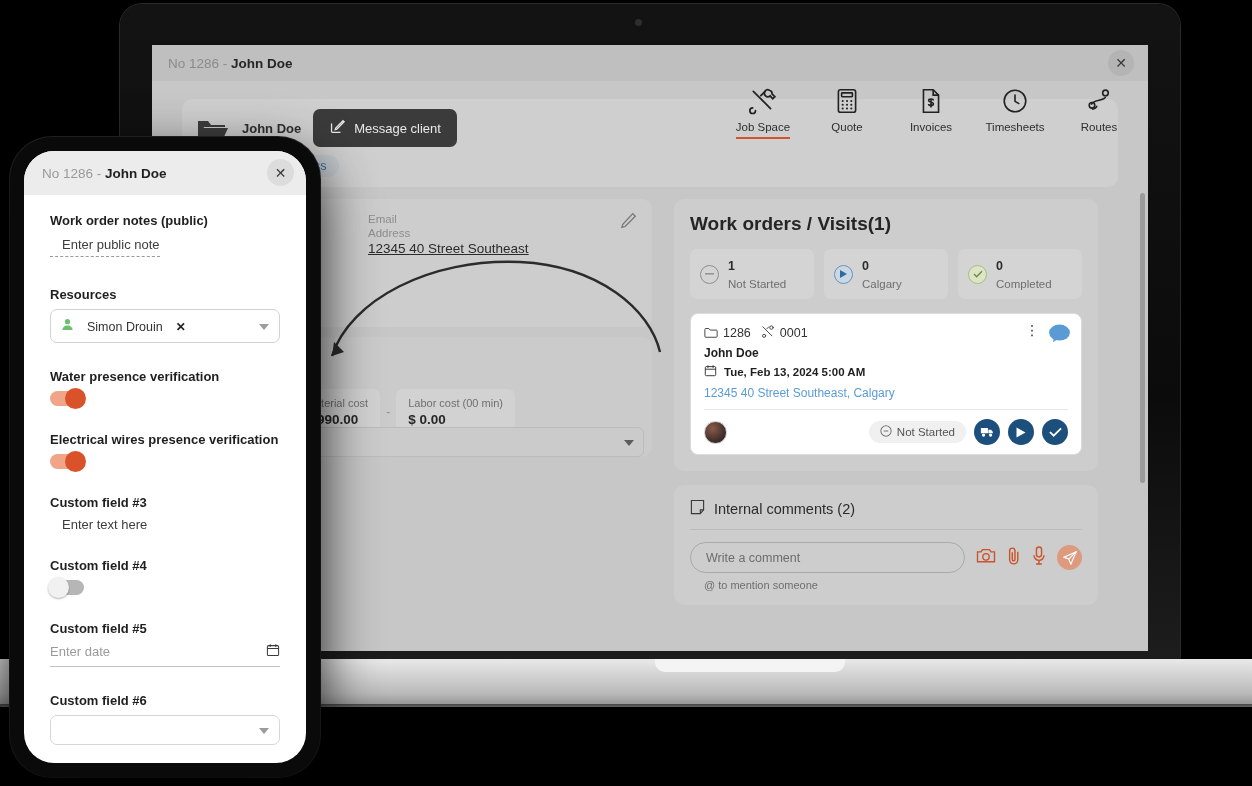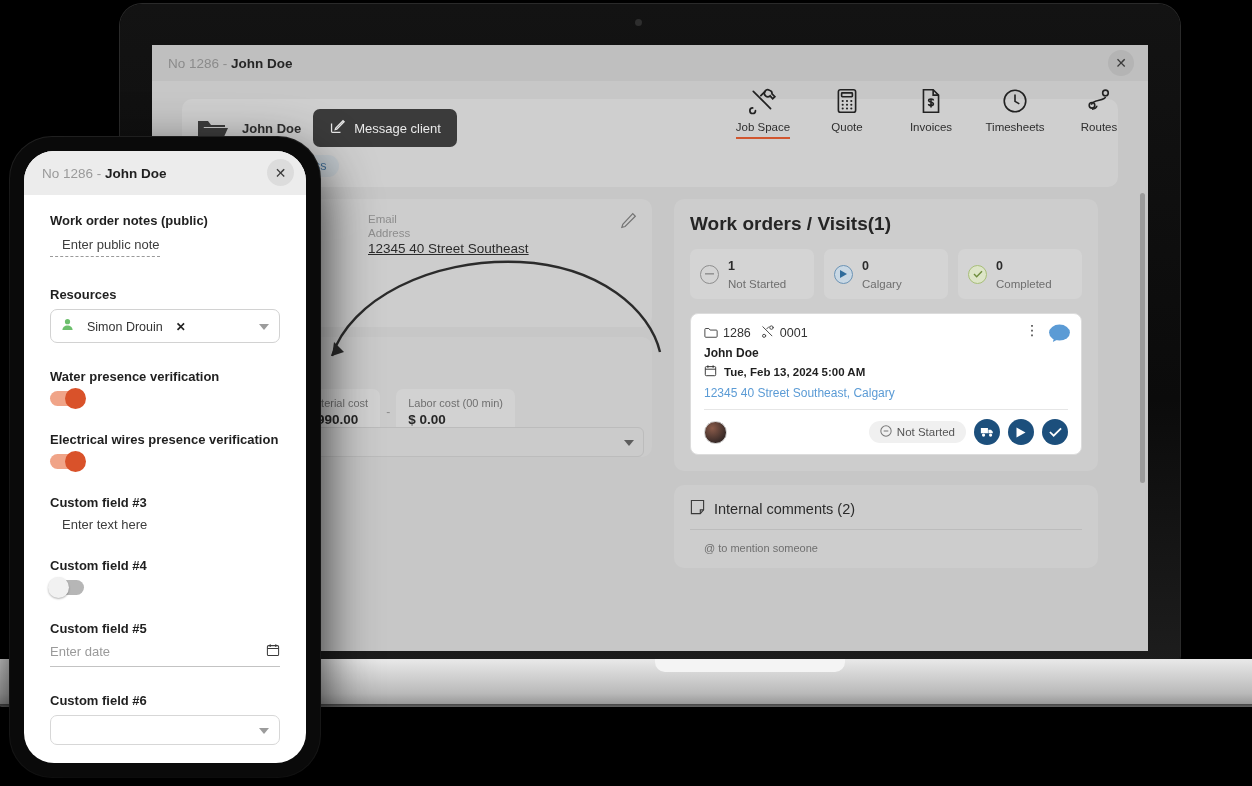--- a/index.html
+++ b/index.html
@@ -545,20 +545,46 @@
             <div class="cm-head">
               <span>
                 <svg width="15" height="16" viewBox="0 0 16 17" fill="none" stroke="#3a3a3a" stroke-width="1.2">
                   <path d="M1.5 1.5h13v10l-3.5 4h-9.5z"></path>
                     <path d="M14.5 11.5H11v4"></path>
                 </svg>
               </span>
               <span>Internal comments (2)</span>
             </div>
             <div class="cm-rule"></div>
+            <div class="cm-row">
+              <input class="cm-input" placeholder="Write a comment" style="">
+              <span>
+                <svg width="20" height="17" viewBox="0 0 22 19" fill="none" stroke="#c9532a" stroke-width="1.5">
+                  <path d="M1.5 5.5h4l1.5-2.5h8L16.5 5.5h4v11h-19z"></path>
+                    <circle cx="11" cy="11" r="3.6"></circle>
+                </svg>
+              </span>
+              <span>
+                <svg width="14" height="19" viewBox="0 0 14 20" fill="none" stroke="#c9532a" stroke-width="1.5">
+                  <path d="M11 6v8.5a4.3 4.3 0 01-8.6 0V5a2.8 2.8 0 015.6 0v9.2a1.4 1.4 0 01-2.8 0V6.5"></path>
+                </svg>
+              </span>
+              <span>
+                <svg width="14" height="19" viewBox="0 0 14 20" fill="none" stroke="#c9532a" stroke-width="1.5">
+                  <rect x="4.3" y="1" width="5.4" height="10.5" rx="2.7"></rect>
+                    <path d="M1.7 9.8a5.3 5.3 0 1010.6 0M7 15.2V19M4 19h6"></path>
+                </svg>
+              </span>
+              <span class="cm-send">
+                <svg width="14" height="14" viewBox="0 0 16 16" fill="none" stroke="#fff" stroke-width="1.3">
+                    <path d="M15 1L1 7l5.5 2.2L9 15z"></path>
+                    <path d="M6.5 9.2L15 1"></path>
+                  </svg>
+              </span>
+            </div>
             <div class="cm-hint">@ to mention someone</div>
           </div>
         </div>
 
         <div class="scrollbar-track"></div>
         <div class="scrollbar-thumb"></div>
       </div>
     </div>
 
     <div id="laptop-base"></div>

